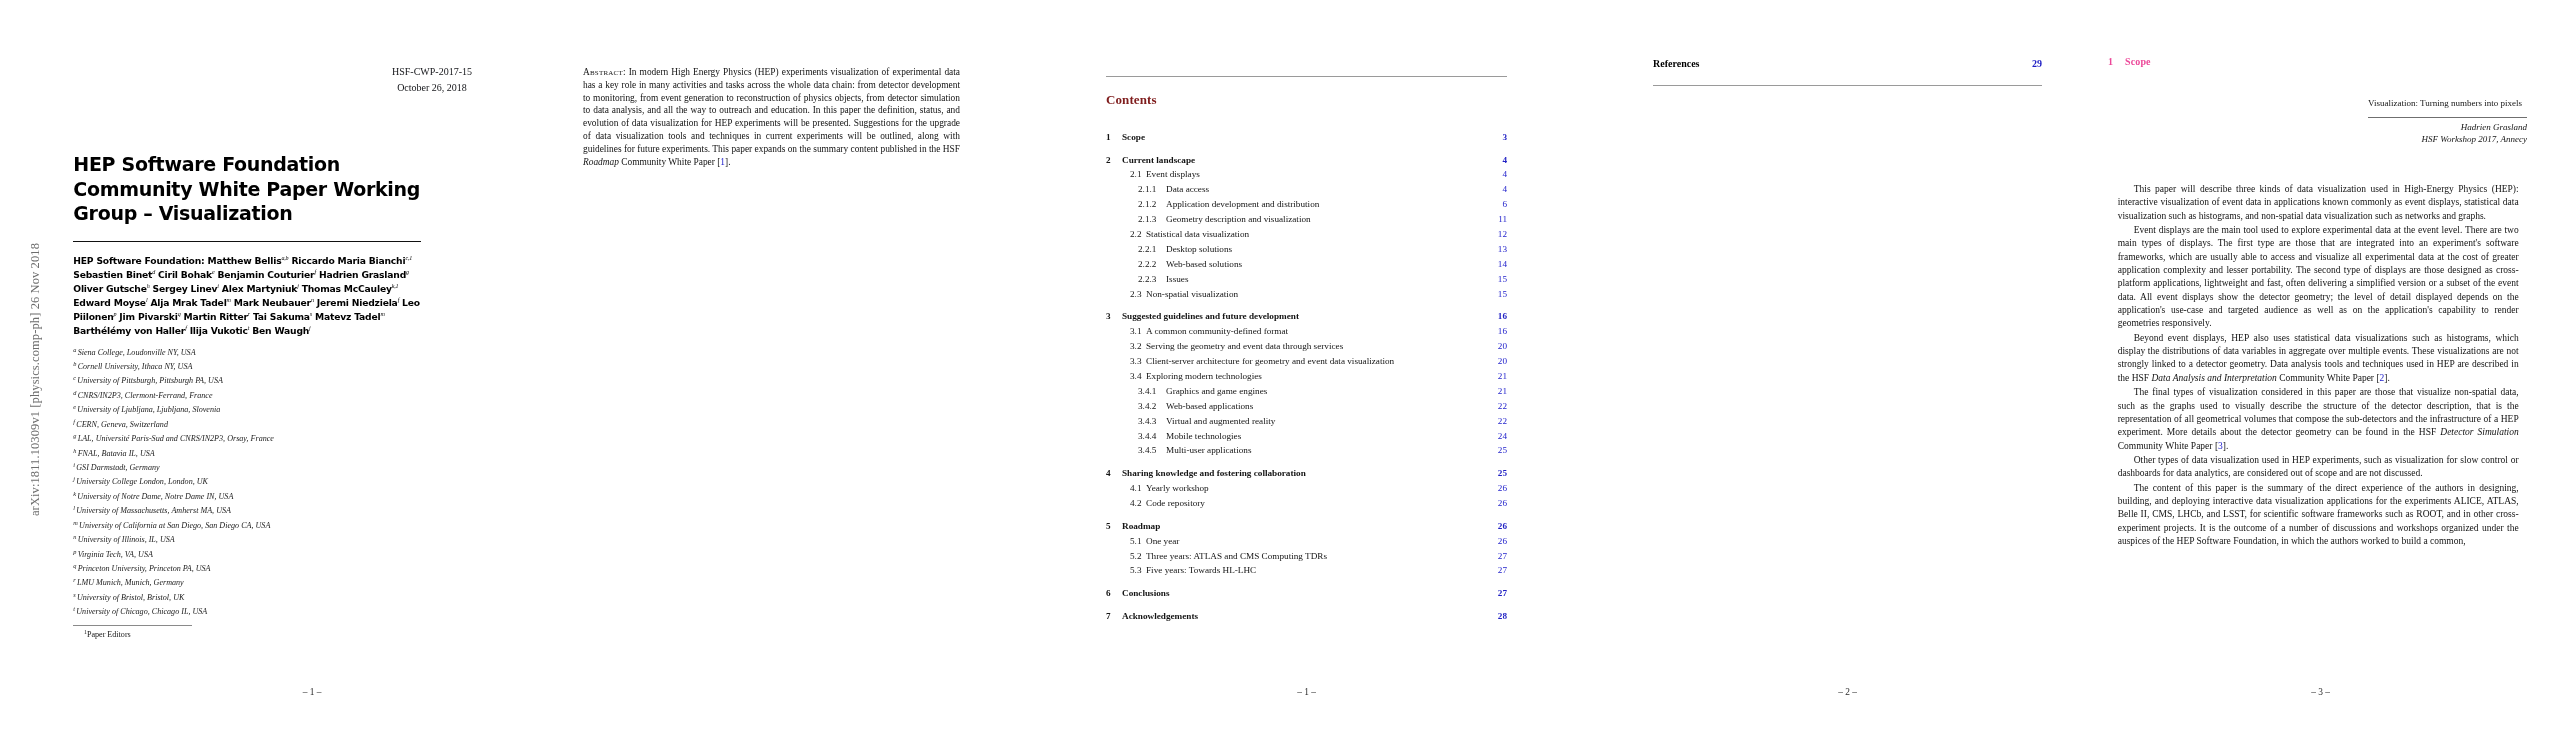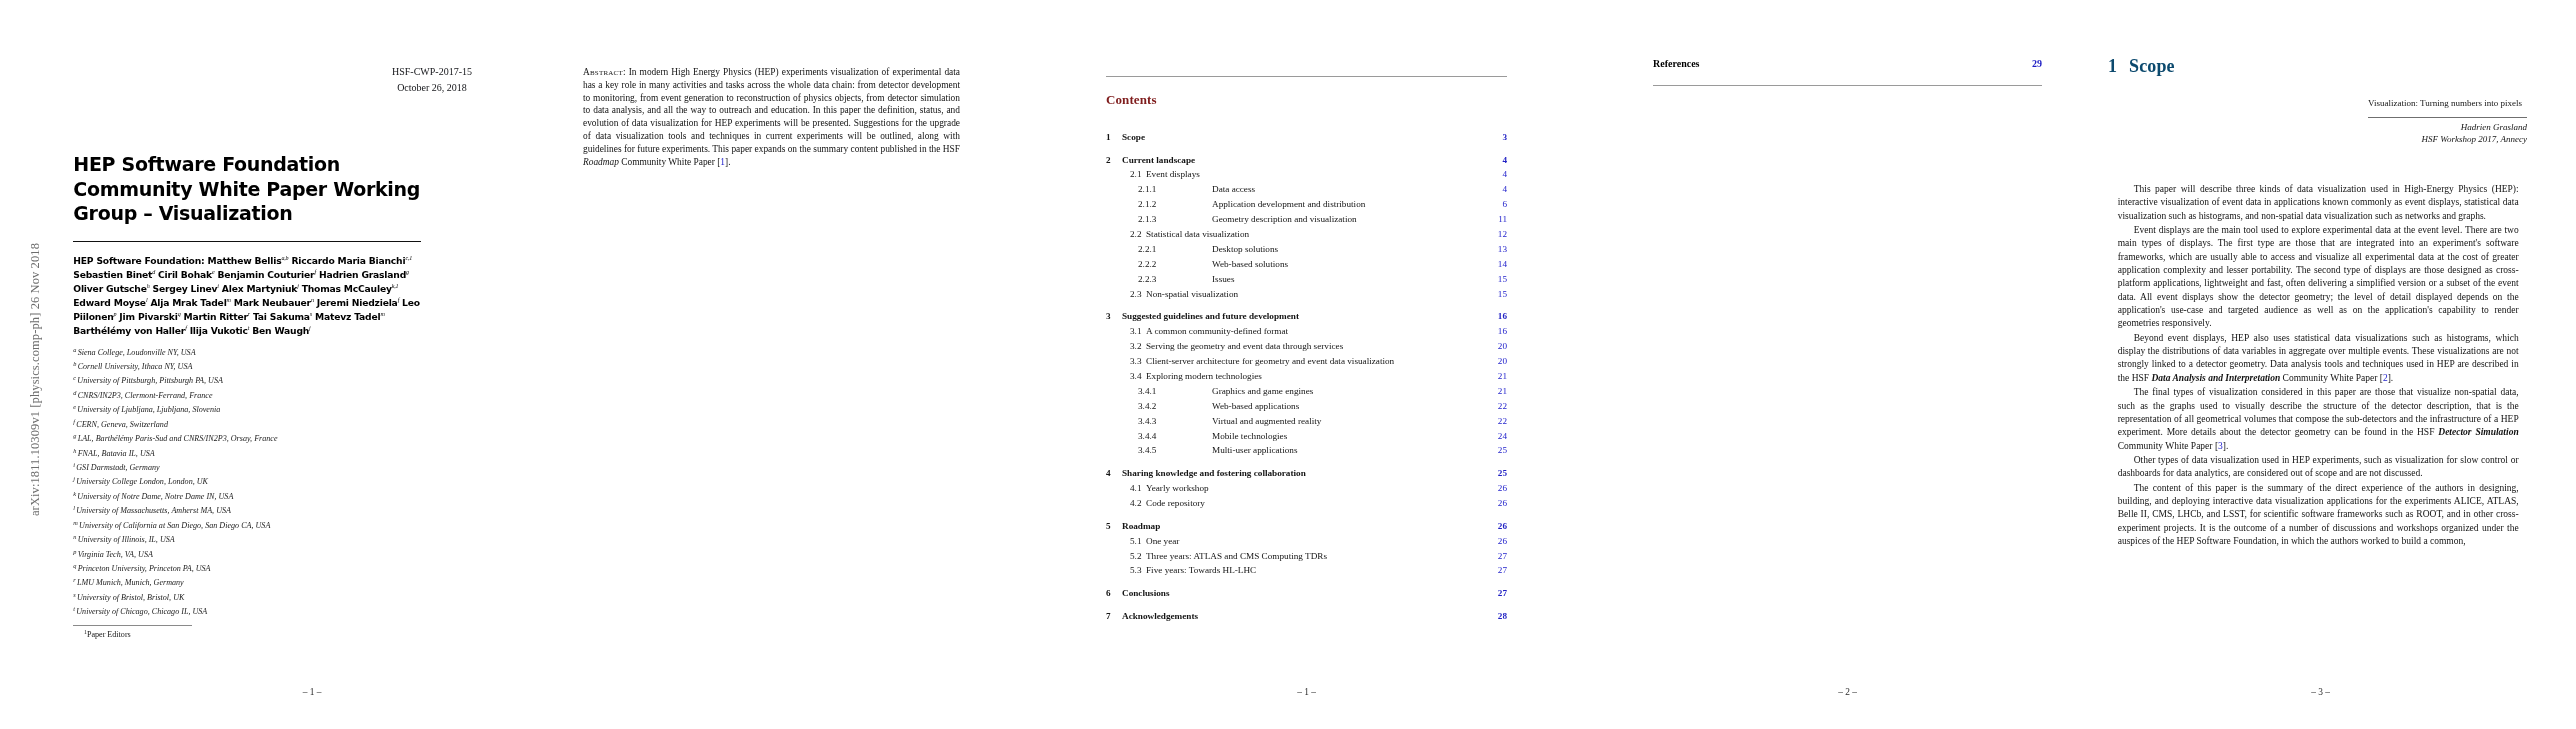--- a/index.html
+++ b/index.html
@@ -93,56 +93,56 @@
   .toc-row{display:flex;align-items:baseline;width:100%;}
   .toc-row .num{flex:0 0 auto;text-align:left;}
   .toc-row .txt{flex:1 1 auto;}
   .toc-row .pg{flex:0 0 auto;text-align:right;color:#2222cc;}
 
   .toc-row.lv1{font-weight:700;margin-top:12.8px;}
   .toc-row.lv1 .num{width:16px;}
   .toc-row.lv1 .pg{color:#1f1fc4;}
   .toc-row.lv2{margin-top:4.9px;}
   .toc-row.lv2 .num{width:16px;margin-left:24px;}
-  .toc-row.lv3{margin-top:4.9px;gap:46px;}
+  .toc-row.lv3{margin-top:4.9px;}
   .toc-row.lv3 .num{width:28px;margin-left:32px;}
 
   
   .ref-row{
     position:absolute;left:0;top:58px;width:100%;
     display:flex;align-items:flex-start;font-weight:700;font-size:10px;
   }
   .ref-row .txt{flex:1 1 auto;color:#000;}
   .ref-row .pg{flex:0 0 auto;color:#1f1fc4;}
   .ref-rule{
     position:absolute;left:0;top:85px;width:100%;height:0;
     border-top:1.2px solid #9a9a9a;
   }
 
   
   .sec-head{
     position:absolute;left:0;top:56px;
-    font-weight:700;font-size:18px;letter-spacing:0.1px;color:#0c4a6e;text-align:center;
+    font-weight:700;font-size:10px;letter-spacing:0.1px;color:#ec4899;text-align:center;
   }
   .sec-head .sn{margin-right:12px;}
 
   .epigraph{
     position:absolute;right:6px;top:98px;width:159px;
     font-size:9px;line-height:1.33;color:#151515;
   }
   .epi-rule{margin:6.7px 0 3.6px;height:0;border-top:0.7px solid #6f6f6f;width:100%;}
   .epi-attr{text-align:right;font-style:italic;line-height:1.35;}
 
   .body-col{
     position:absolute;left:9.7px;top:183px;width:401px;
     font-size:9.5px;line-height:1.405;text-align:justify;color:#121212;
   }
   .body-col p{margin:0;text-indent:16px;}
   .body-col p+p{margin-top:1px;}
-  .body-col i{font-style:italic;font-weight:bold;}
+  .body-col i{font-style:italic;}
 </style>
 </head>
 <body>
 
 <div class="spread">
 
   <div class="arxiv-stamp">arXiv:1811.10309v1  [physics.comp-ph]  26 Nov 2018</div>
 
   <div class="page page-1">
 
@@ -155,21 +155,21 @@
       <h1 class="doc-title">HEP Software Foundation Community White Paper Working Group – Visualization</h1>
       <div class="title-rule"></div>
       <div class="authors"><span>HEP Software Foundation: </span><span><span>Matthew Bellis</span><sup>a,b</sup></span> <span><span>Riccardo Maria Bianchi</span><sup>c,1</sup></span> <span><span>Sebastien Binet</span><sup>d</sup></span> <span><span>Ciril Bohak</span><sup>e</sup></span> <span><span>Benjamin Couturier</span><sup>f</sup></span> <span><span>Hadrien Grasland</span><sup>g</sup></span> <span><span>Oliver Gutsche</span><sup>h</sup></span> <span><span>Sergey Linev</span><sup>i</sup></span> <span><span>Alex Martyniuk</span><sup>j</sup></span> <span><span>Thomas McCauley</span><sup>k,1</sup></span> <span><span>Edward Moyse</span><sup>l</sup></span> <span><span>Alja Mrak Tadel</span><sup>m</sup></span> <span><span>Mark Neubauer</span><sup>n</sup></span> <span><span>Jeremi Niedziela</span><sup>f</sup></span> <span><span>Leo Piilonen</span><sup>p</sup></span> <span><span>Jim Pivarski</span><sup>q</sup></span> <span><span>Martin Ritter</span><sup>r</sup></span> <span><span>Tai Sakuma</span><sup>s</sup></span> <span><span>Matevz Tadel</span><sup>m</sup></span> <span><span>Barthélémy von Haller</span><sup>f</sup></span> <span><span>Ilija Vukotic</span><sup>t</sup></span> <span><span>Ben Waugh</span><sup>j</sup></span></div>
       <div class="affiliations">
           <span class="aff"><span class="mk">a</span><span>Siena College, Loudonville NY, USA</span></span>
           <span class="aff"><span class="mk">b</span><span>Cornell University, Ithaca NY, USA</span></span>
           <span class="aff"><span class="mk">c</span><span>University of Pittsburgh, Pittsburgh PA, USA</span></span>
           <span class="aff"><span class="mk">d</span><span>CNRS/IN2P3, Clermont-Ferrand, France</span></span>
           <span class="aff"><span class="mk">e</span><span>University of Ljubljana, Ljubljana, Slovenia</span></span>
           <span class="aff"><span class="mk">f</span><span>CERN, Geneva, Switzerland</span></span>
-          <span class="aff"><span class="mk">g</span><span>LAL, Barthélémy Paris-Sud and CNRS/IN2P3, Orsay, France</span></span>
+          <span class="aff"><span class="mk">g</span><span>LAL, Université Paris-Sud and CNRS/IN2P3, Orsay, France</span></span>
           <span class="aff"><span class="mk">h</span><span>FNAL, Batavia IL, USA</span></span>
           <span class="aff"><span class="mk">i</span><span>GSI Darmstadt, Germany</span></span>
           <span class="aff"><span class="mk">j</span><span>University College London, London, UK</span></span>
           <span class="aff"><span class="mk">k</span><span>University of Notre Dame, Notre Dame IN, USA</span></span>
           <span class="aff"><span class="mk">l</span><span>University of Massachusetts, Amherst MA, USA</span></span>
           <span class="aff"><span class="mk">m</span><span>University of California at San Diego, San Diego CA, USA</span></span>
           <span class="aff"><span class="mk">n</span><span>University of Illinois, IL, USA</span></span>
           <span class="aff"><span class="mk">p</span><span>Virginia Tech, VA, USA</span></span>
           <span class="aff"><span class="mk">q</span><span>Princeton University, Princeton PA, USA</span></span>
           <span class="aff"><span class="mk">r</span><span>LMU Munich, Munich, Germany</span></span>

